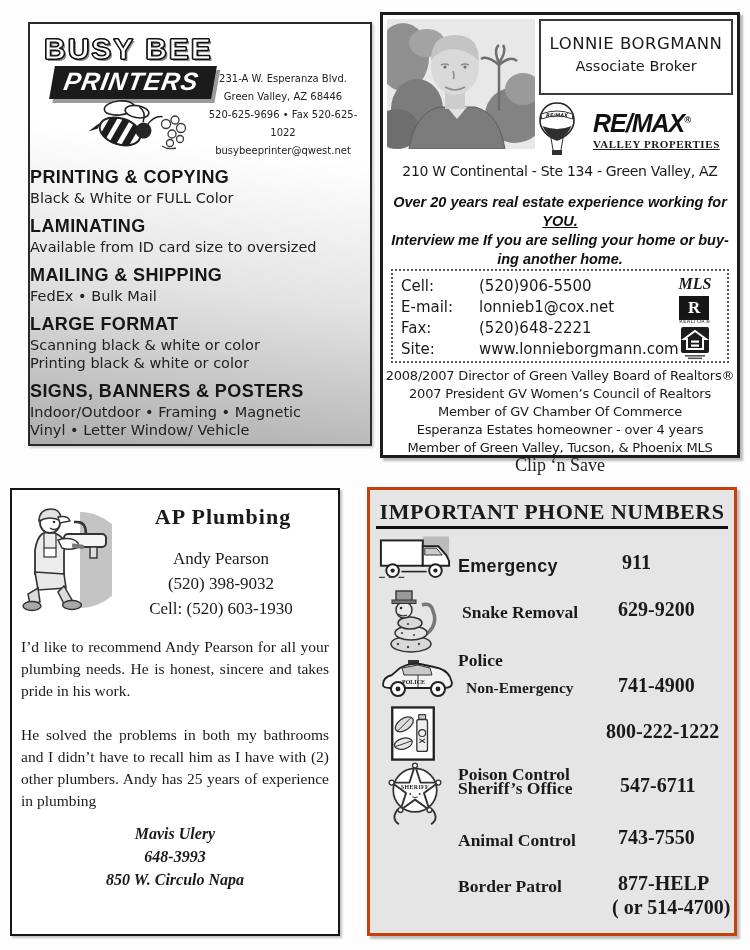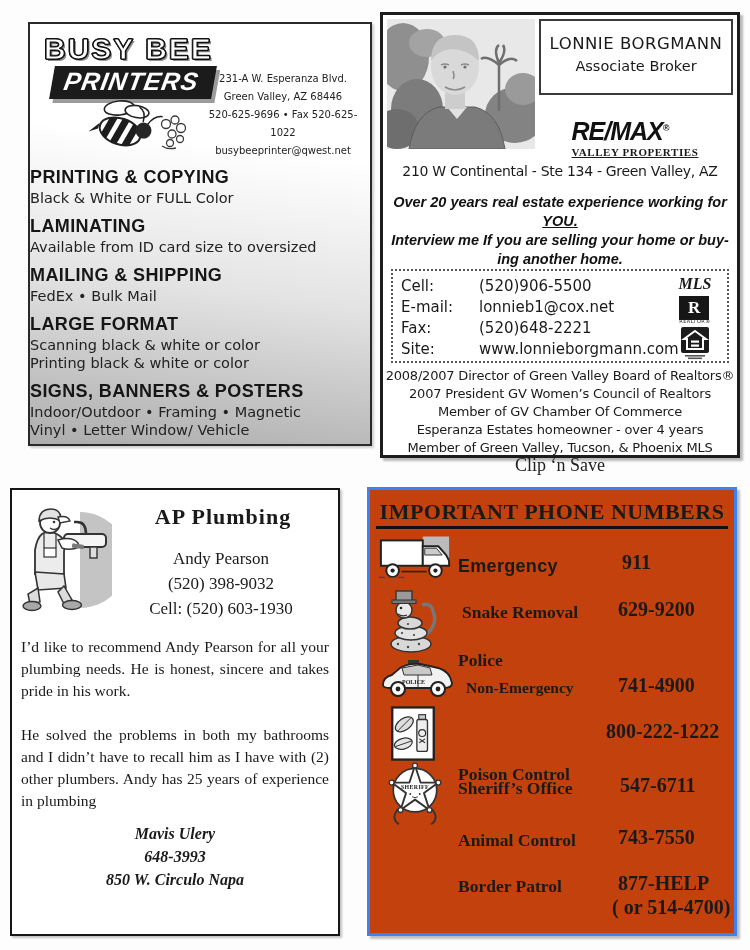--- a/index.html
+++ b/index.html
@@ -27,21 +27,21 @@
 
   
   .realtor{position:absolute;left:380px;top:12px;width:354px;height:440px;background:#fff;
     border:3px solid #1c1c1c;box-shadow:3px 3px 2px #b9b9b9;font-family:"DejaVu Sans",sans-serif;}
   .rt-photo{position:absolute;left:4px;top:4px;width:148px;height:130px;}
   .rt-namebox{position:absolute;left:156px;top:4px;right:4px;height:76px;border:2px solid #3a3a3a;
     text-align:center;padding-top:11px;box-sizing:border-box;}
   .rt-name{font-size:16.5px;letter-spacing:.5px;line-height:24px;}
   .rt-title{font-size:14.5px;line-height:20px;}
   .rt-brandrow{position:absolute;left:154px;top:88px;right:4px;height:52px;display:flex;
-    align-items:center;justify-content:center;gap:16px;flex-direction:column;}
+    align-items:center;justify-content:flex-start;gap:16px;}
   .rt-brand{font-family:"Liberation Sans",sans-serif;font-weight:900;font-style:italic;
     font-size:25px;letter-spacing:-1px;color:#111;line-height:24px;}
   .rt-brand sup{font-size:9px;}
   .rt-brandsub{font-family:"Liberation Serif",serif;font-weight:700;font-size:11px;
     letter-spacing:.6px;text-decoration:underline;margin-top:3px;}
   .rt-address{position:absolute;left:0;right:0;top:148px;text-align:center;font-size:14px;
     letter-spacing:-.3px;}
   .rt-pitch{position:absolute;left:5px;right:5px;top:178px;text-align:center;
     font-family:"Liberation Sans",sans-serif;font-weight:700;font-style:italic;
     font-size:14.5px;line-height:19px;color:#111;}
@@ -71,22 +71,22 @@
     font-size:22px;letter-spacing:1px;}
   .pl-contact{position:absolute;left:96px;right:4px;top:56px;text-align:center;font-size:17px;
     line-height:25px;}
   .pl-body{position:absolute;left:9px;right:9px;top:146px;font-size:15.5px;line-height:22px;
     text-align:justify;}
   .pl-body p{margin:0 0 22px;}
   .pl-sign{position:absolute;left:0;right:0;top:332px;text-align:center;font-weight:700;
     font-style:italic;font-size:16px;line-height:23px;}
 
   
-  .phones{position:absolute;left:367px;top:487px;width:370px;height:449px;background:#c2410c;
-    border:3px solid #3b82f6;box-shadow:3px 3px 2px #bdbdbd;box-sizing:border-box;
+  .phones{position:absolute;left:367px;top:487px;width:370px;height:449px;background:#e5e5e5;
+    border:3px solid #c2410c;box-shadow:3px 3px 2px #bdbdbd;box-sizing:border-box;
     font-family:"Liberation Serif",serif;}
   .ph-title-wrap{text-align:center;margin-top:9px;}
   .ph-title{display:inline-block;font-weight:700;font-size:22px;letter-spacing:.5px;
     border-bottom:3px solid #111;padding:0 4px 1px;}
   .ph-icon{position:absolute;}
   .ph-label{position:absolute;font-weight:700;font-size:17.5px;white-space:nowrap;}
   .ph-sub{position:absolute;font-weight:700;font-size:15.5px;white-space:nowrap;}
   .ph-num{position:absolute;font-weight:700;font-size:20px;white-space:nowrap;}
   .ph-emg{font-family:"Liberation Sans",sans-serif;font-weight:800;font-size:18px;letter-spacing:.3px;}
 </style>

